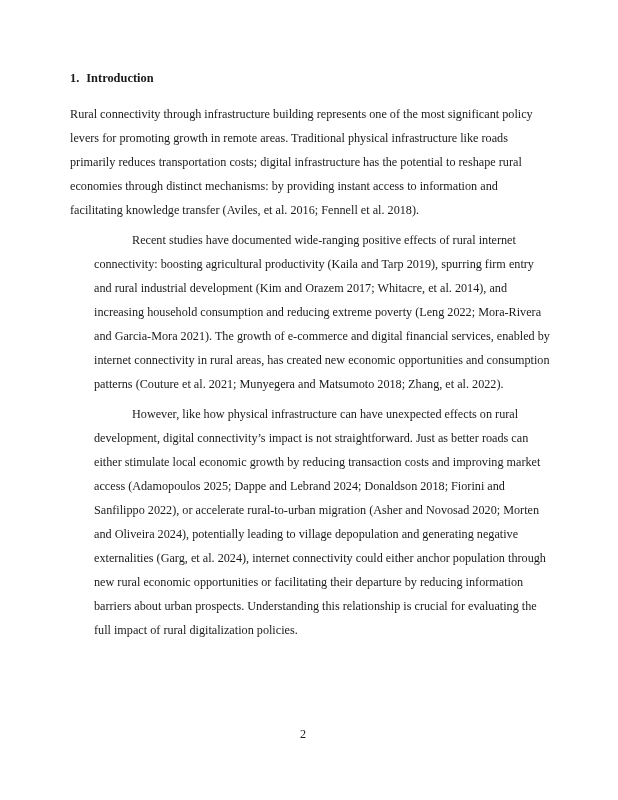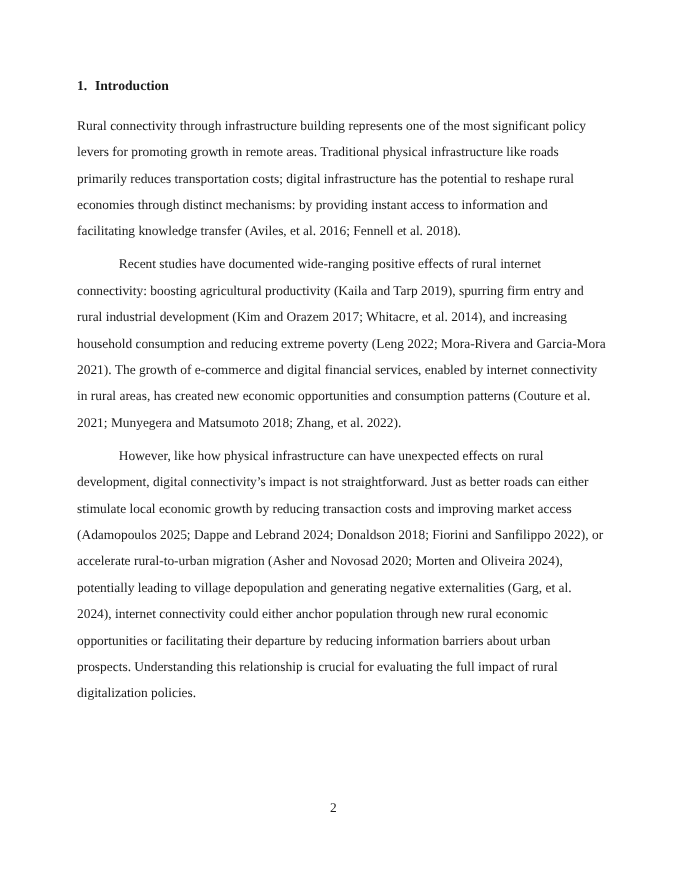--- a/index.html
+++ b/index.html
@@ -32,20 +32,21 @@
     margin-right: 7px;
   }
   .para {
     font-size: 12.2px;
     line-height: 24px;
     margin: 0 0 6px 0;
     text-align: left;
   }
   .para.indent {
     text-indent: 38px;
+    margin-left: 24px;
   }
   .footer {
     position: absolute;
     left: 0;
     right: 0;
     top: 726px;
     text-align: center;
     font-size: 12.2px;
     line-height: 16px;
   }

